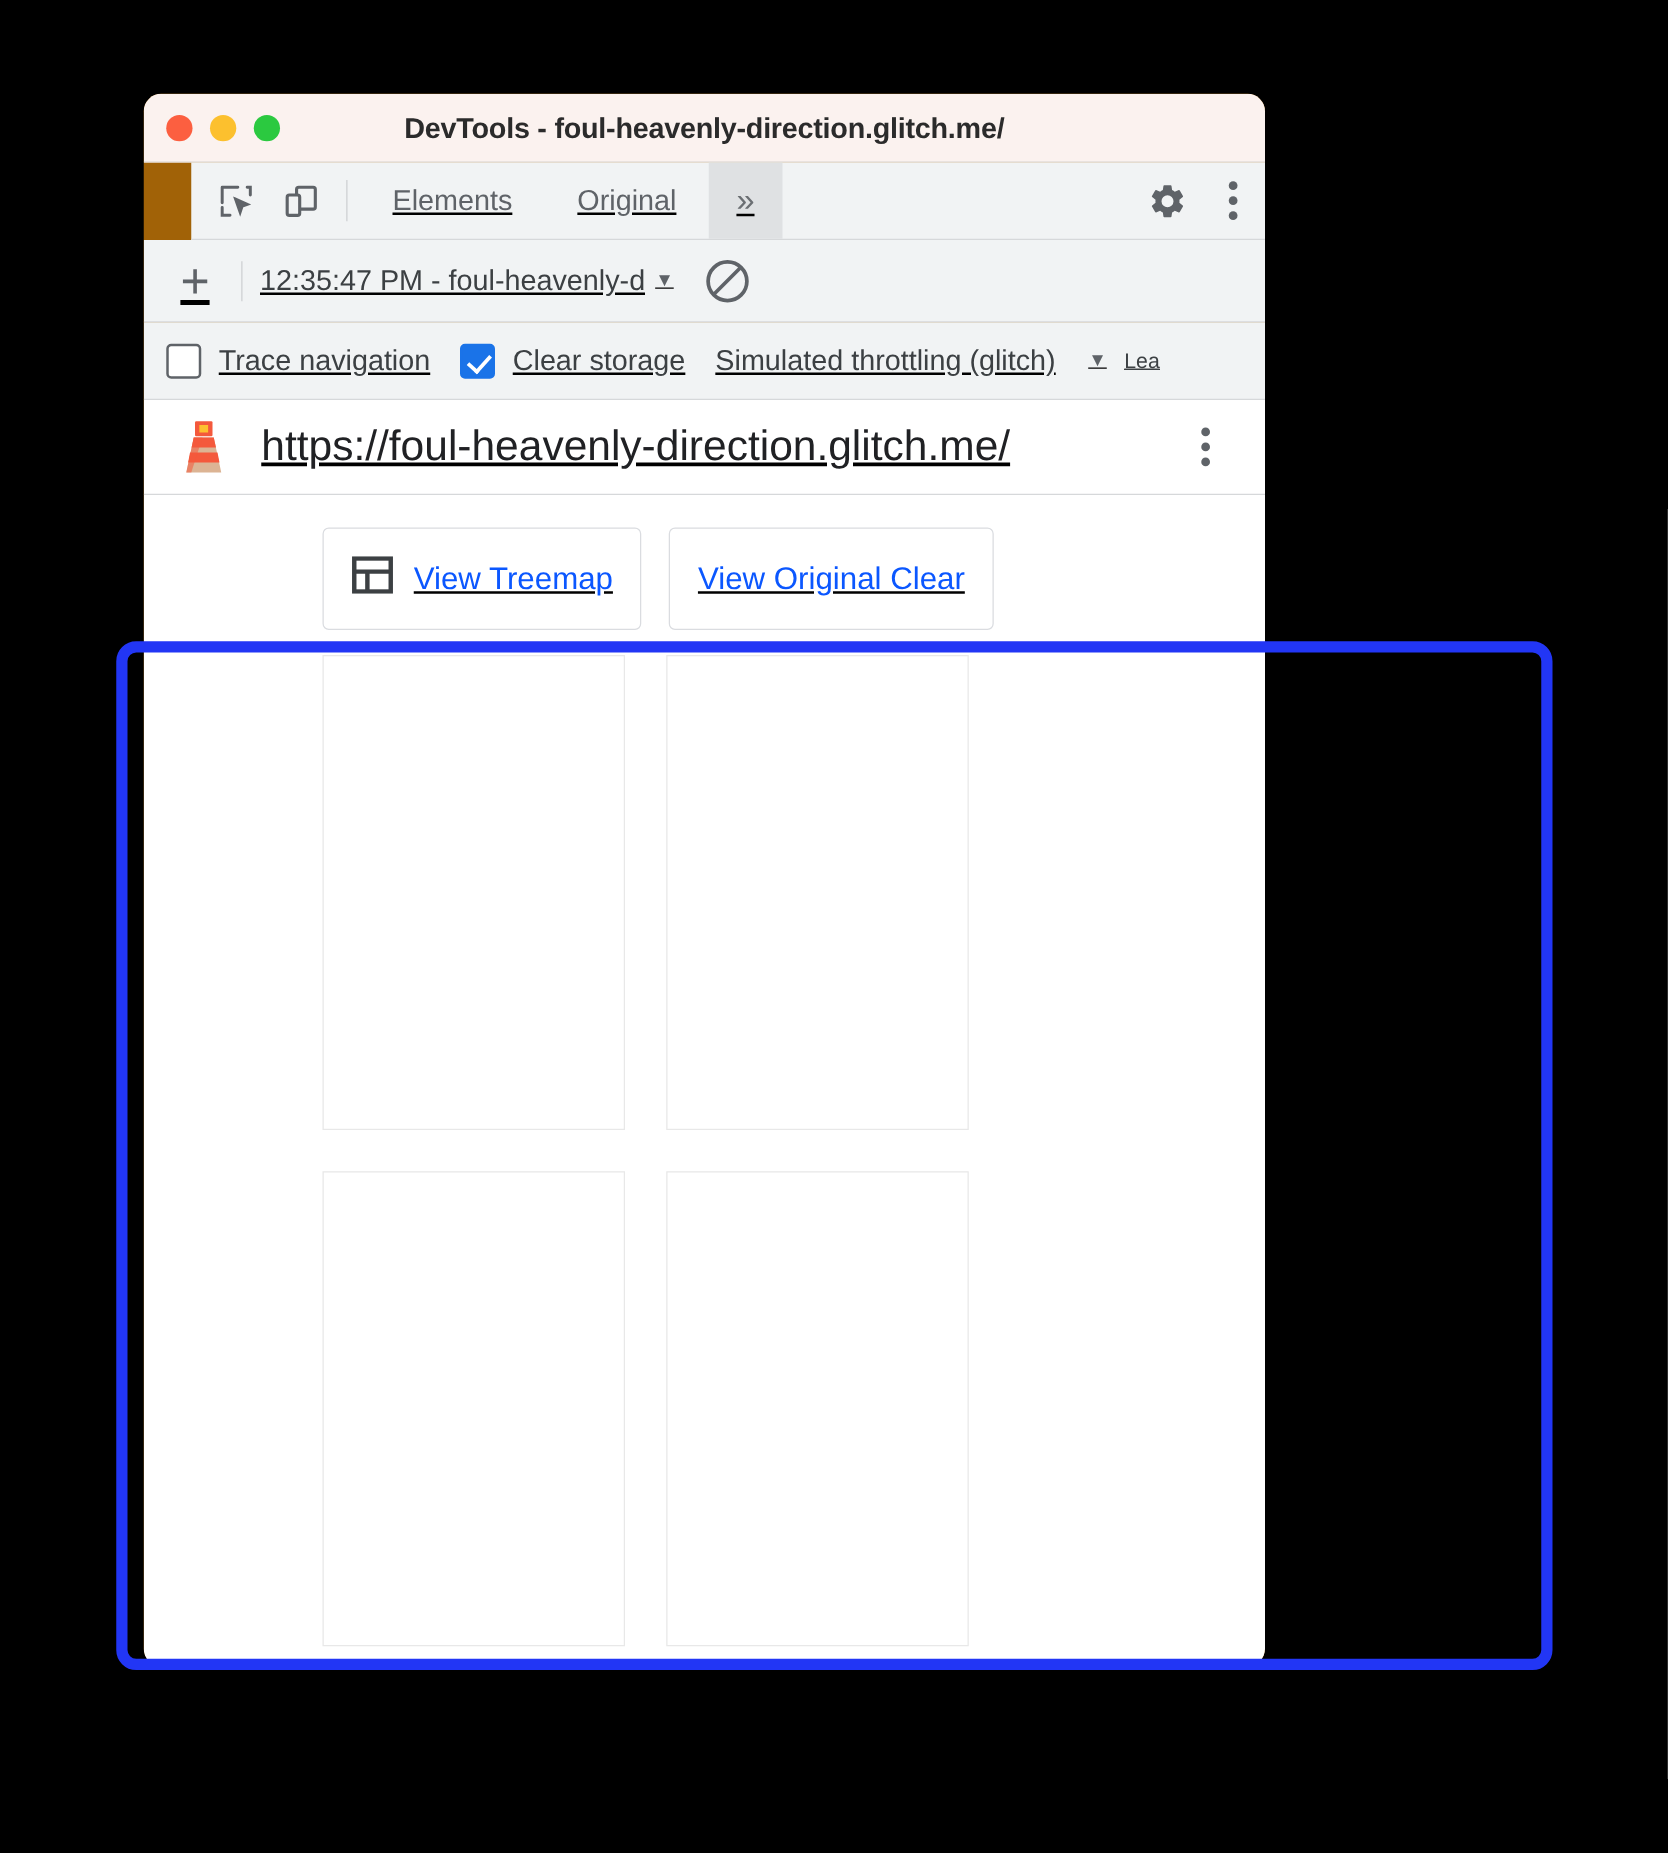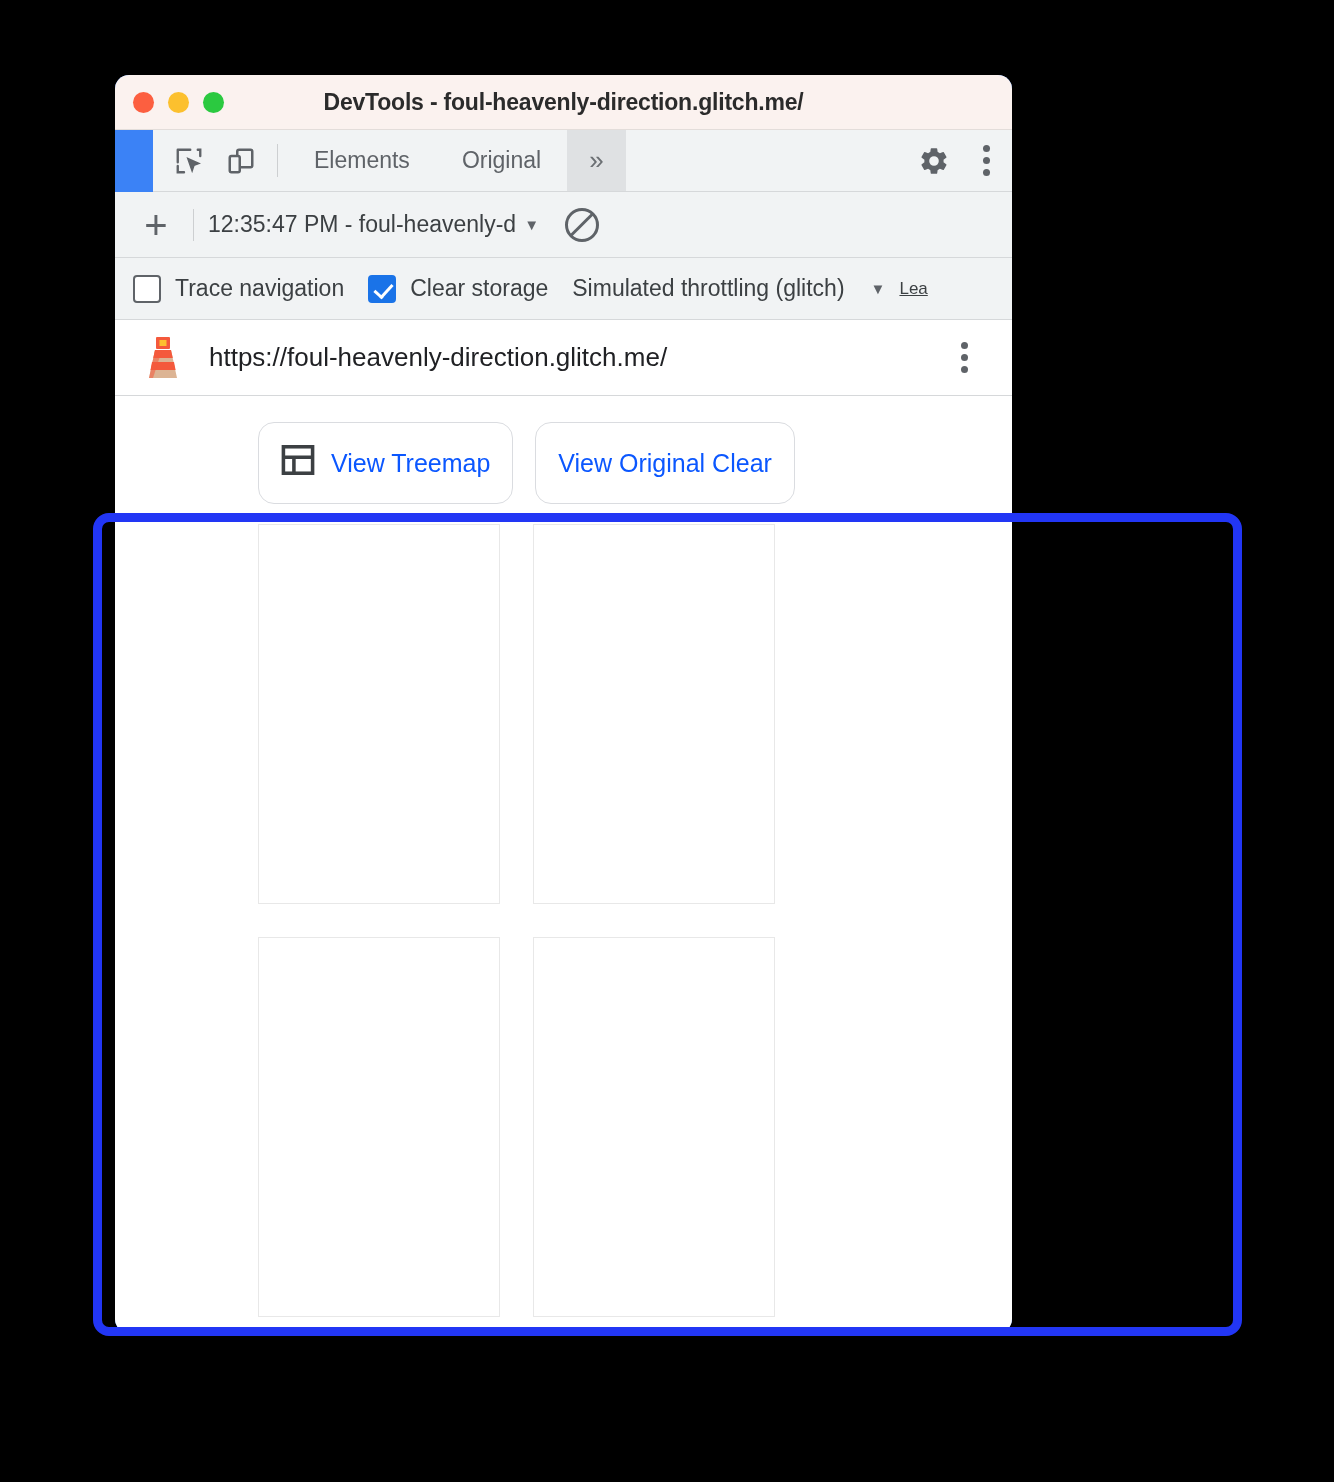--- a/index.html
+++ b/index.html
@@ -14,24 +14,25 @@
     position: relative;
     width: 1334px; height: 1482px;
     background: #000000;
   }
 
   
   .window {
     position: absolute;
     left: 115px; top: 75px;
     width: 897px; height: 1258px;
-    background: #3b82f6;
+    background: #a16207;
     border-radius: 14px;
     overflow: hidden;
     box-shadow: 0 0 0 1px rgba(0,0,0,0.08);
+    text-decoration: underline;
   }
 
   
   .titlebar {
     position: relative;
     height: 55px;
     background: #fbf2ef;
     display: flex;
     align-items: center;
     border-bottom: 1px solid #e3ddda;
@@ -206,35 +207,35 @@
     height: 76px;
     background: #ffffff;
     display: flex;
     align-items: center;
     border-bottom: 1px solid #d6d8da;
     padding: 0 22px 0 26px;
   }
   .lh-icon { width: 44px; height: 50px; flex: 0 0 auto; }
   .url-text {
     margin-left: 24px;
-    font-size: 26px;
+    font-size: 34px;
     color: #202124;
   }
   .urlrow .dots-v { margin-left: auto; }
 
   
   .btnrow {
     display: flex;
     gap: 22px;
     padding: 26px 0 0 143px;
     background: #fff;
   }
   .lhbtn {
     border: 1px solid #dadce0;
-    border-radius: 16px;
+    border-radius: 5px;
     background: #fff;
     height: 82px;
     display: flex;
     align-items: center;
     padding: 0 22px;
     gap: 16px;
     font-size: 25px;
     color: #0b57ff;
   }
 

